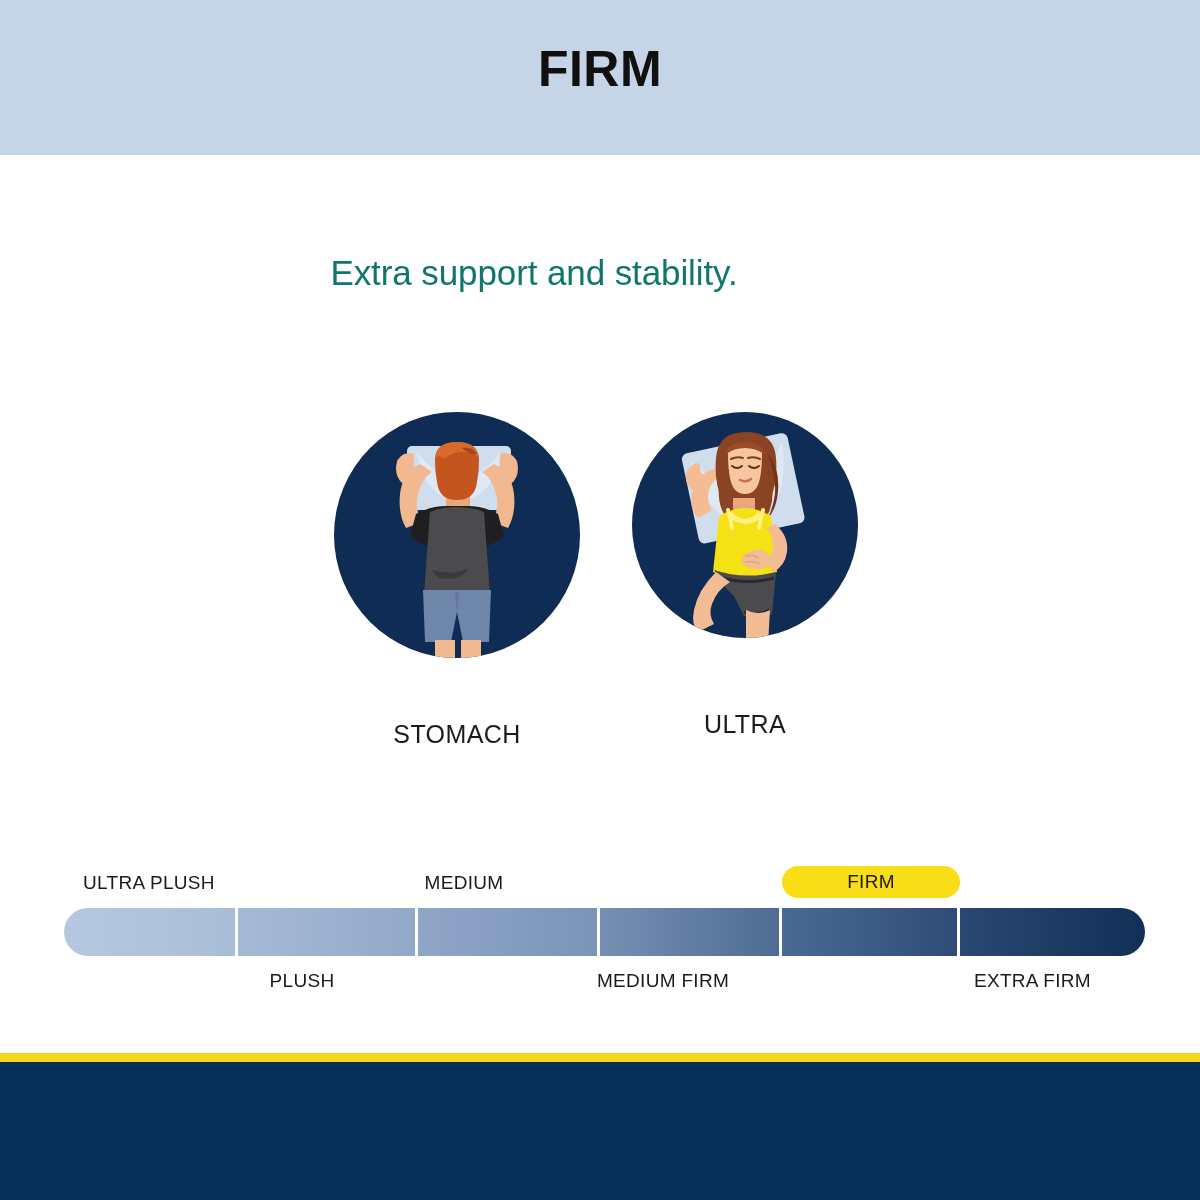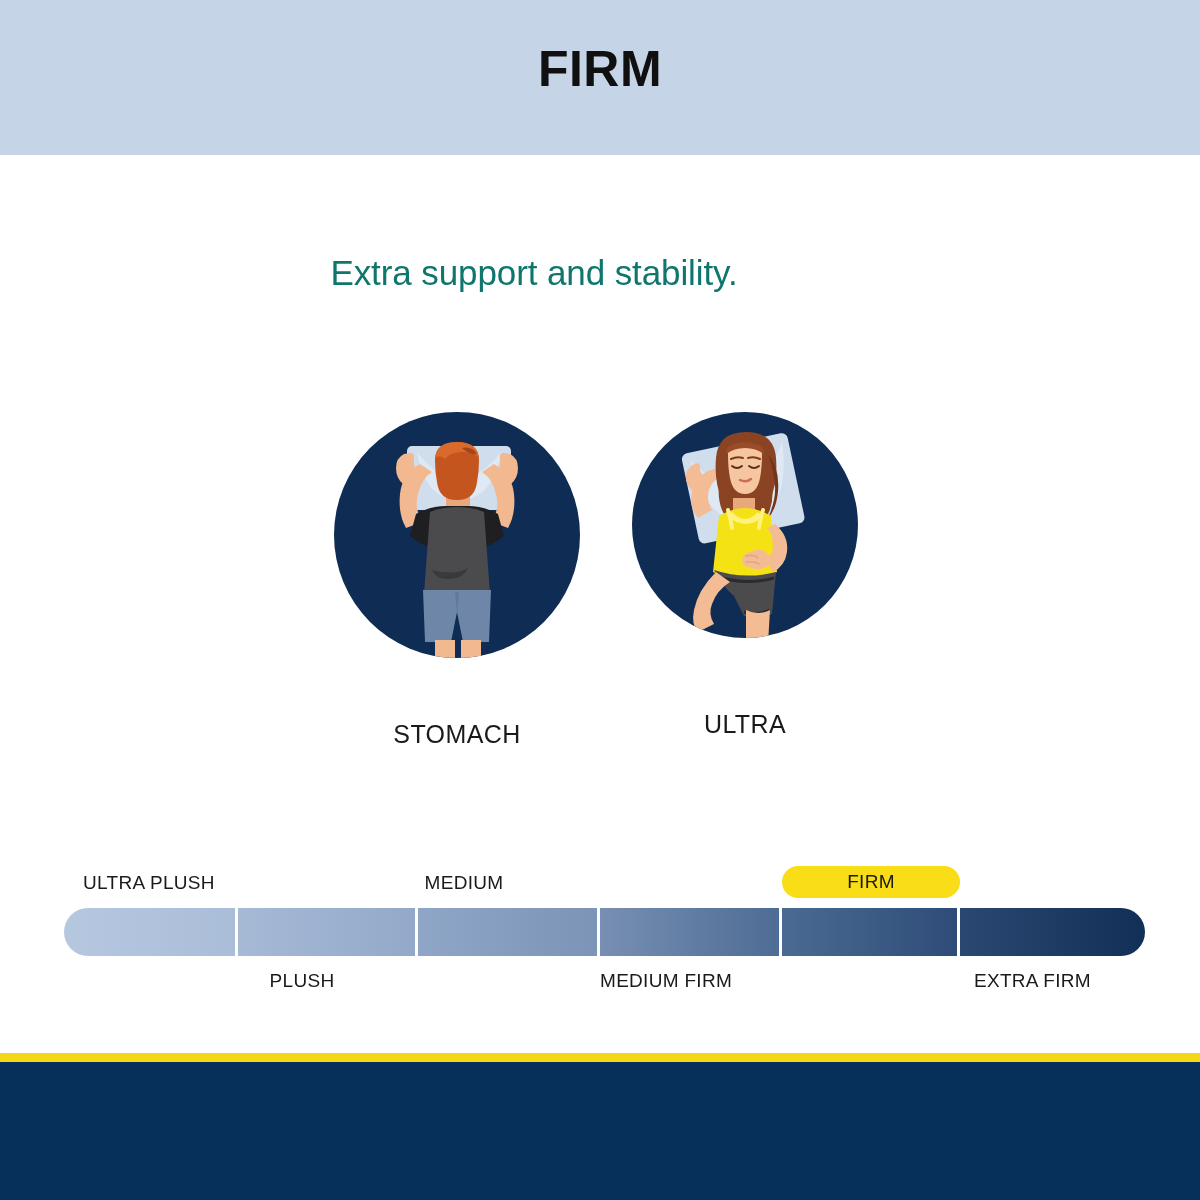--- a/index.html
+++ b/index.html
@@ -124,21 +124,21 @@
     color: #1a1a1a;
     letter-spacing: 0.3px;
     white-space: nowrap;
   }
   .scale-label.above { top: 12px; }
   .scale-label.below { top: 110px; }
 
   .lbl-ultra-plush { left: 60px; margin-left: 23px; }
   .lbl-medium      { left: 418px; width: 92px; text-align: center; }
   .lbl-plush       { left: 237px; width: 72px; text-align: center; margin-left: 29px; }
-  .lbl-medium-firm { left: 600px; width: 150px; }
+  .lbl-medium-firm { left: 588px; width: 150px; text-align: center; }
   .lbl-extra-firm  { left: 960px; width: 131px; text-align: right; }
 
   .scale-pill {
     position: absolute;
     left: 782px; top: 6px;
     width: 178px; height: 32px;
     background: #f9dd16;
     border-radius: 16px;
     display: flex;
     align-items: center;

